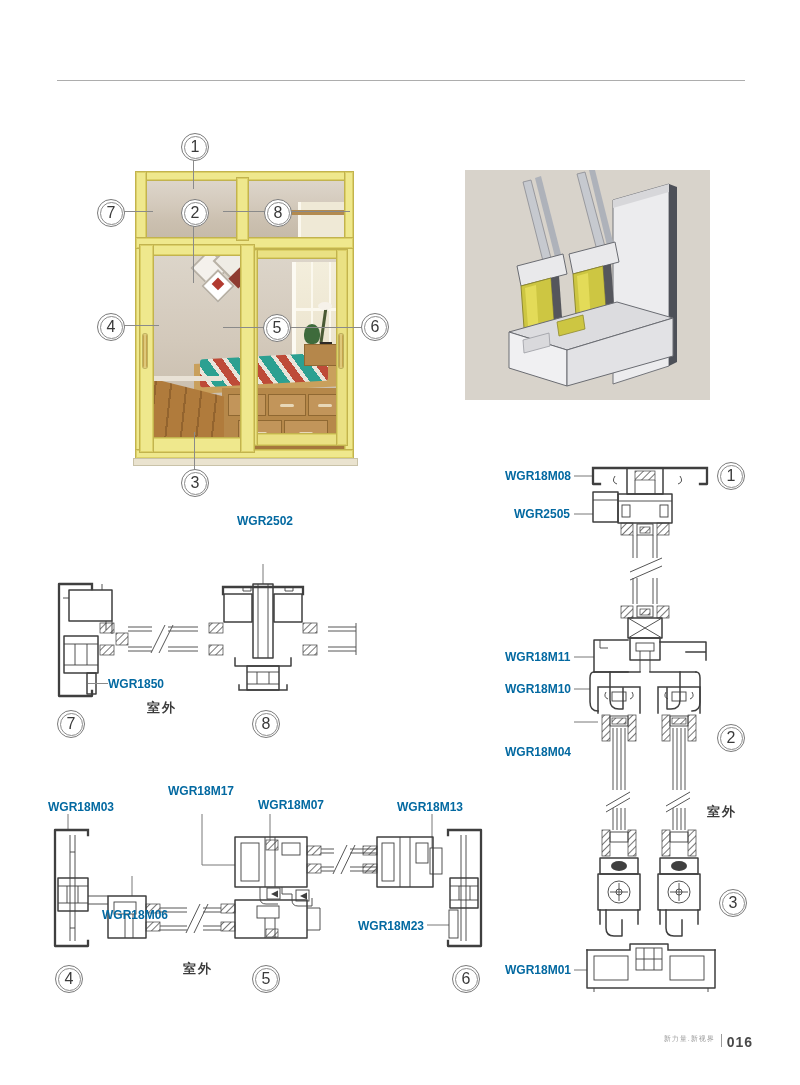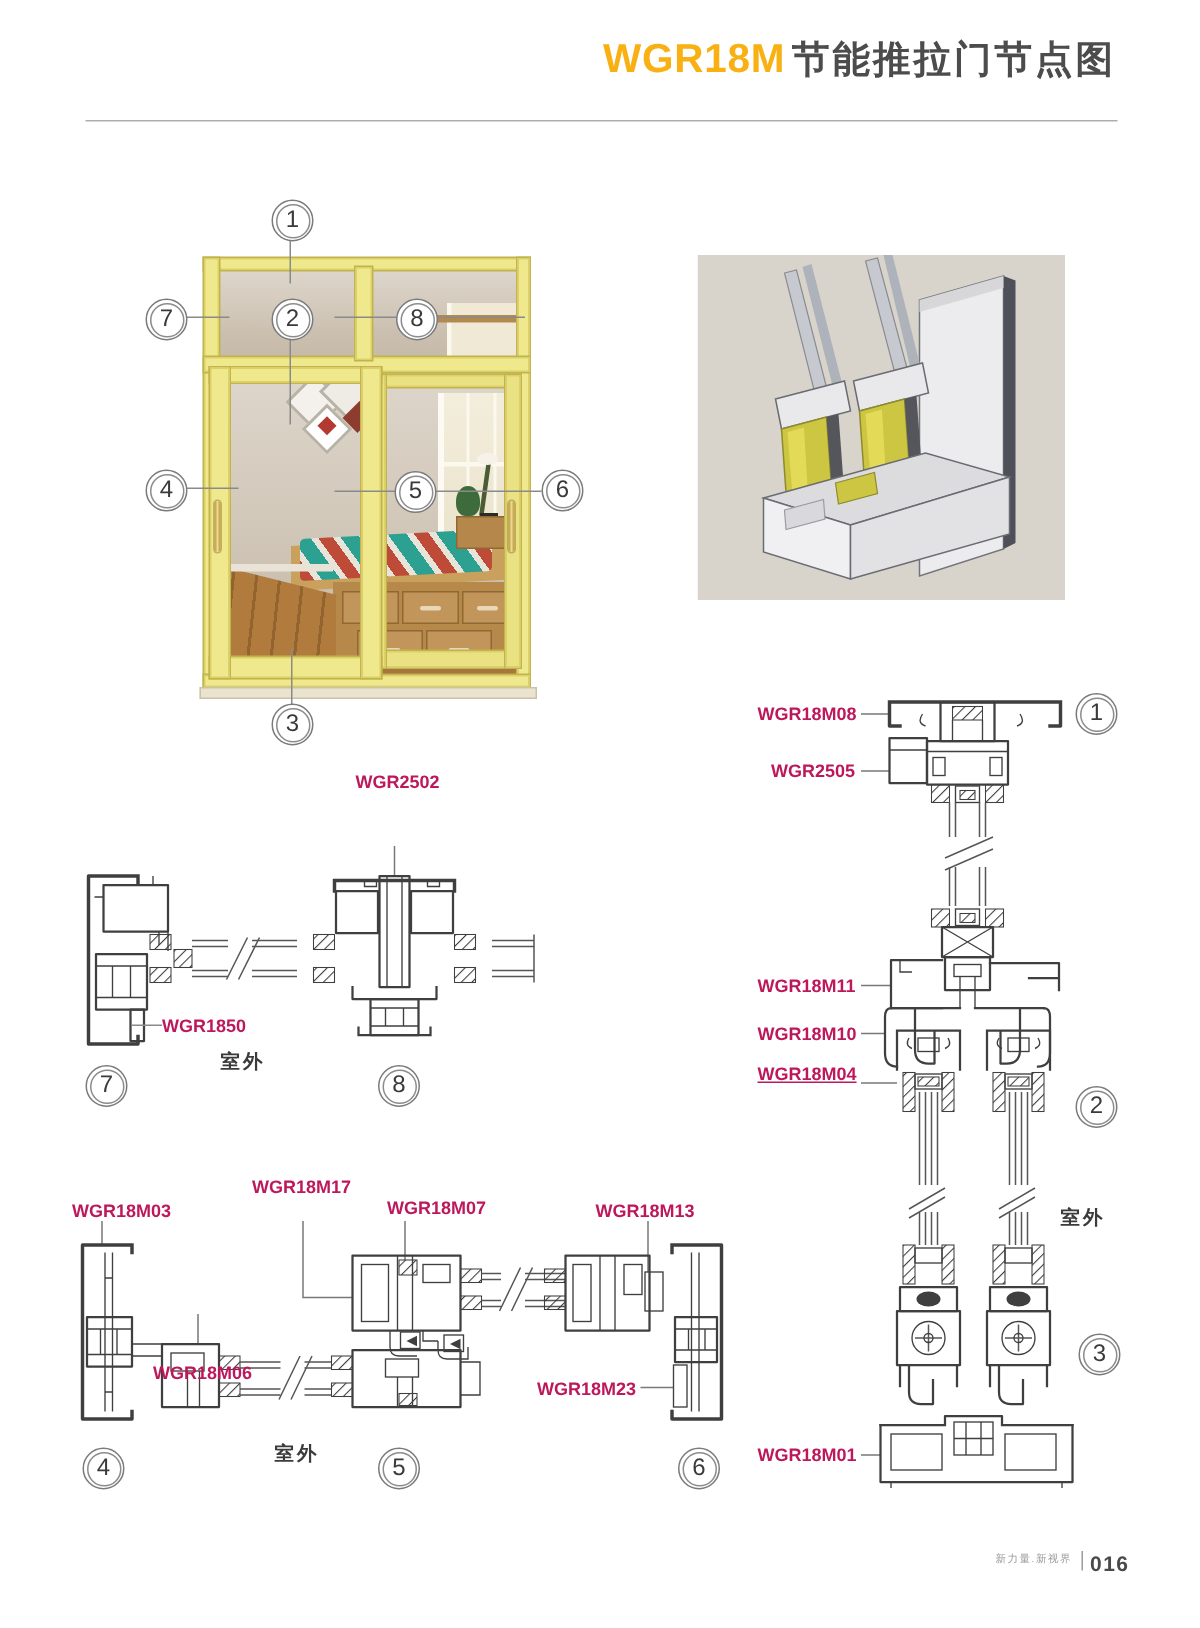--- a/index.html
+++ b/index.html
@@ -12,21 +12,21 @@
   .hdr .cn{color:#4C4C4C;font-size:25px;font-weight:800;letter-spacing:2px;}
   .hdr .sub{color:#6E6E6E;font-size:13px;font-weight:700;letter-spacing:0.4px;margin-top:3px;}
   .rule{position:absolute;top:80px;left:57px;width:688px;height:1px;background:#ADADAD;}
   
   .co{position:absolute;width:26px;height:26px;border:1.3px solid #7B7B7B;border-radius:50%;
       background:#fff;display:flex;align-items:center;justify-content:center;z-index:5;}
   .co::after{content:"";position:absolute;inset:1.5px;border:1px solid #8C8C8C;border-radius:50%;}
   .co span{font-size:16px;color:#3A3A3A;z-index:1;}
   .lead{position:absolute;background:#8A8A8A;z-index:1;}
   
-  .dl{position:absolute;font-size:12px;font-weight:700;color:#be185d;white-space:nowrap;z-index:4;}
+  .dl{position:absolute;font-size:12px;font-weight:700;color:#0369a1;white-space:nowrap;z-index:4;}
   .ow{position:absolute;font-size:13px;font-weight:700;color:#3B3B3B;letter-spacing:2px;z-index:4;}
   
   .p{fill:none;stroke:#3F3F3F;stroke-width:1.5;stroke-linejoin:round;stroke-linecap:square;}
   .p2{fill:none;stroke:#3F3F3F;stroke-width:2.3;stroke-linejoin:round;stroke-linecap:square;}
   .t{fill:none;stroke:#3F3F3F;stroke-width:0.9;}
   .g{fill:none;stroke:#565656;stroke-width:1;}
   .ld{fill:none;stroke:#787878;stroke-width:1;}
   .hb{stroke:#3F3F3F;stroke-width:0.7;}
   
   .frame{position:absolute;background:#EFE88D;box-shadow:0 0 0 1px #C2B34E, inset 0 0 0 1px #DCD068;}
@@ -37,24 +37,20 @@
   
   .foot{position:absolute;top:1034px;right:47px;display:flex;align-items:flex-start;}
   .foot .brand{font-size:7px;color:#9B9B9B;letter-spacing:1px;margin-right:6px;}
   .foot .sep{width:1px;height:13px;background:#9B9B9B;margin-right:5px;}
   .foot .pg{font-size:14px;font-weight:800;color:#4A4A4A;letter-spacing:1px;}
 </style>
 </head>
 <body>
 
 <div class="hdr">
-  <div>
-    <span class="model">WGR18M</span>
-    <span class="cn">节能推拉门节点图</span>
-  </div>
 </div>
 <div class="rule"></div>
 
 <div class="scene" style="left:146px;top:180px;width:92px;height:58px;"></div>
 <div class="scene" style="left:248px;top:180px;width:97px;height:58px;">
   <div class="abs" style="left:50px;top:22px;width:47px;height:36px;background:#EFE9D6;border-left:3px solid #FBF8EE;"></div>
   <div class="abs" style="left:30px;top:30px;width:67px;height:5px;background:#B28A50;"></div>
 </div>
 
 <div class="scene" style="left:144px;top:248px;width:201px;height:204px;">
@@ -407,21 +403,21 @@
   <rect class="t" x="146" y="508" width="26" height="22"></rect>
   <path class="t" d="M146,519 H172 M154,508 V530 M164,508 V530"></path>
   <rect class="t" x="104" y="516" width="34" height="24"></rect>
   <rect class="t" x="180" y="516" width="34" height="24"></rect>
   <path class="t" d="M104,548 V552 M218,548 V552"></path>
 </svg>
 <div class="dl" style="left:505px;top:469px;">WGR18M08</div>
 <div class="dl" style="left:514px;top:507px;">WGR2505</div>
 <div class="dl" style="left:505px;top:650px;">WGR18M11</div>
 <div class="dl" style="left:505px;top:682px;">WGR18M10</div>
-<div class="dl" style="left:505px;top:709px;text-decoration:underline;">WGR18M04</div>
+<div class="dl" style="left:505px;top:745px;">WGR18M04</div>
 <div class="dl" style="left:505px;top:963px;">WGR18M01</div>
 <div class="ow" style="left:707px;top:803px;">室外</div>
 <div class="co" style="left:717px;top:462px;">
     <span>1</span>
   </div>
 <div class="co" style="left:717px;top:724px;">
     <span>2</span>
   </div>
 <div class="co" style="left:719px;top:889px;">
     <span>3</span>

